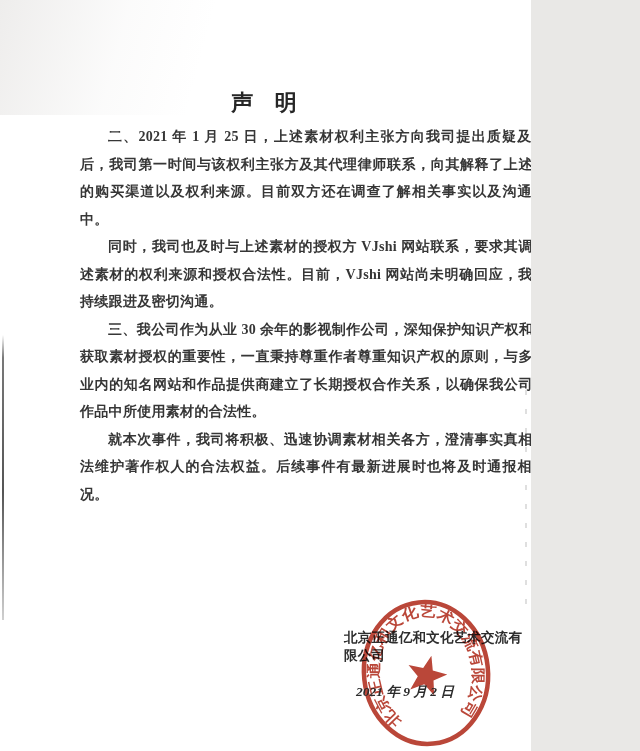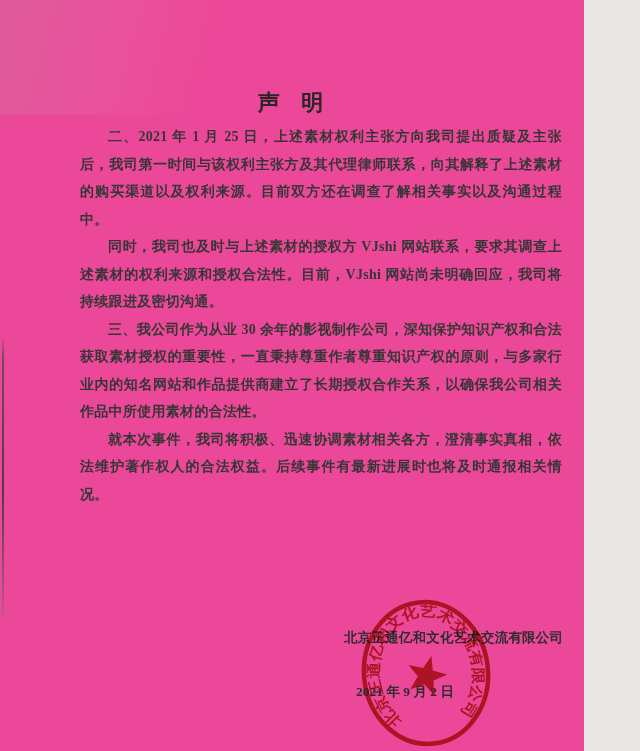--- a/index.html
+++ b/index.html
@@ -3,22 +3,22 @@
 <meta charset="utf-8">
 <style>
   html, body { margin: 0; padding: 0; }
   body {
     width: 640px; height: 751px;
     background: #e9e8e6;
     font-family: "Liberation Serif", "DejaVu Serif", serif;
   }
   .page {
     position: relative;
-    width: 584px; height: 751px;
-    background: #ec4899;
+    width: 531px; height: 751px;
+    background: #ffffff;
     overflow: hidden;
   }
   
   .scan-smudge-top {
     position: absolute; left: 0; top: 0; width: 260px; height: 115px;
     background: linear-gradient(105deg, rgba(170,165,160,0.20), rgba(200,198,195,0.07) 45%, rgba(255,255,255,0) 75%);
     pointer-events: none;
   }
   .scan-edge-left {
     position: absolute; left: 2px; top: 335px; width: 2px; height: 285px;
@@ -53,20 +53,21 @@
   .sig-company {
     position: absolute; top: 629px; left: 344px;
     font-size: 13.5px; font-weight: 600; color: #2e2e2e;
     letter-spacing: 0.2px;
     z-index: 1;
   }
   .sig-date {
     position: absolute; top: 683px; left: 356px;
     font-size: 13.5px; font-weight: 600; color: #2b2b2b;
     z-index: 3;
+    font-style: italic;
   }
   
   .stamp {
     position: absolute; left: 357px; top: 596px;
     width: 138px; height: 154px;
     transform: rotate(-6deg);
     mix-blend-mode: multiply;
     opacity: 0.93;
     z-index: 2;
   }

